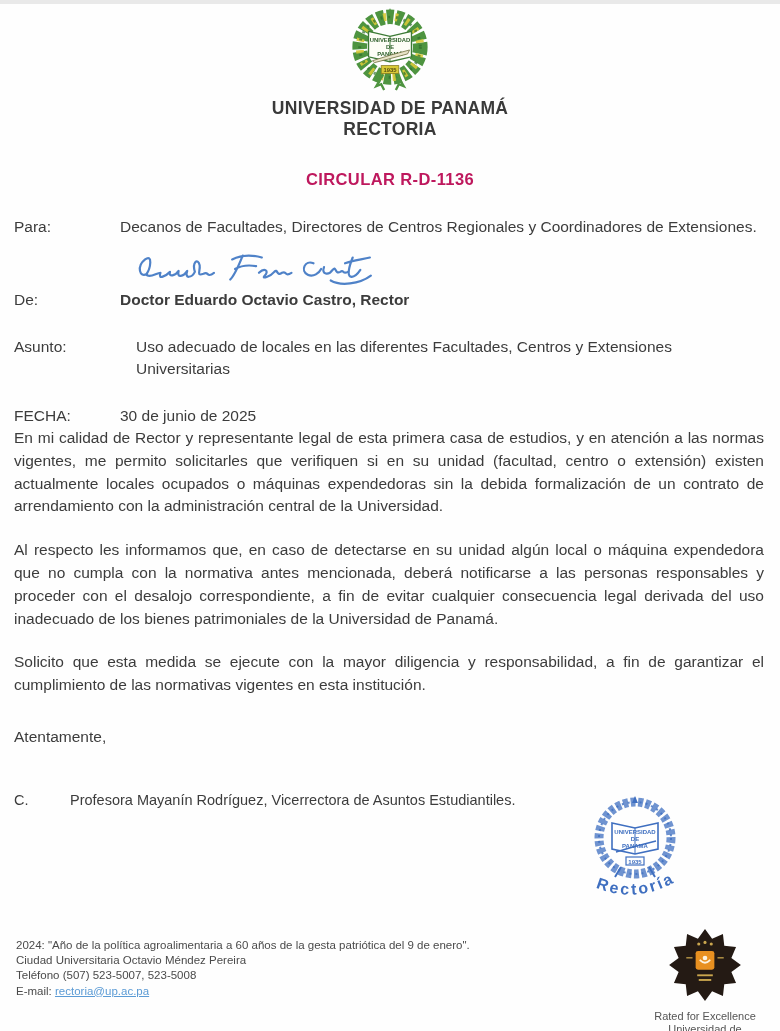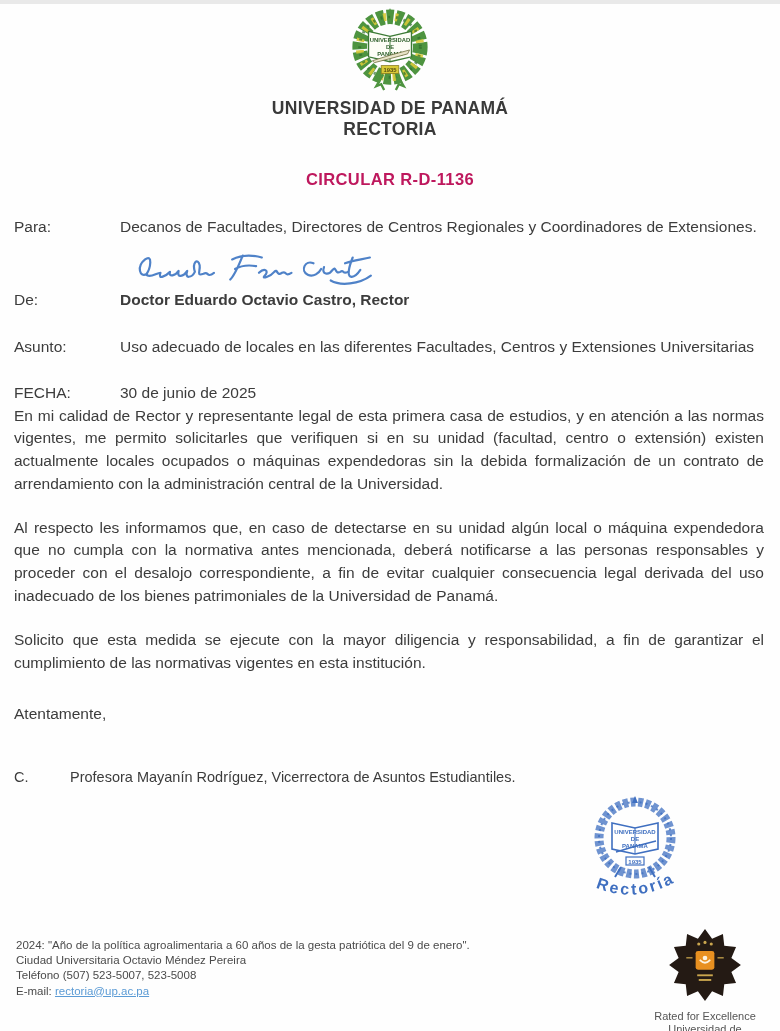--- a/index.html
+++ b/index.html
@@ -22,21 +22,21 @@
     text-align:center;font-weight:bold;font-size:16.5px;
     color:#be185d;letter-spacing:.4px;margin-top:29px;
   }
   .meta{margin-top:27px;padding:0 16px 0 14px;font-size:15.5px;line-height:1.45;}
   .meta-row{display:flex;align-items:flex-start;}
   .meta-label{width:106px;flex:0 0 106px;}
   .meta-value{flex:1;}
   .bold{font-weight:bold;}
   .sig-block{margin:9px 0 0 118px;height:42px;}
   .row-de{margin-top:0px;}
-  .row-asunto{margin-top:24px;}
+  .row-asunto{margin-top:24px;gap:16px;}
   .row-fecha{margin-top:24px;}
   .body-text{padding:0 16px 0 14px;font-size:15.5px;line-height:1.47;text-align:justify;}
   .body-text p{margin:0 0 0 0;}
   .body-text p + p{margin-top:21px;}
   .body-text .p-first{margin-top:27px;}
   .valediction{margin:31px 0 0 14px;font-size:15.5px;}
   .cc-row{display:flex;margin:46px 0 0 14px;font-size:14.5px;}
   .cc-label{width:56px;flex:0 0 56px;}
   .stamp{position:absolute;right:84px;top:789px;width:122px;text-align:center;}
   .footer{

